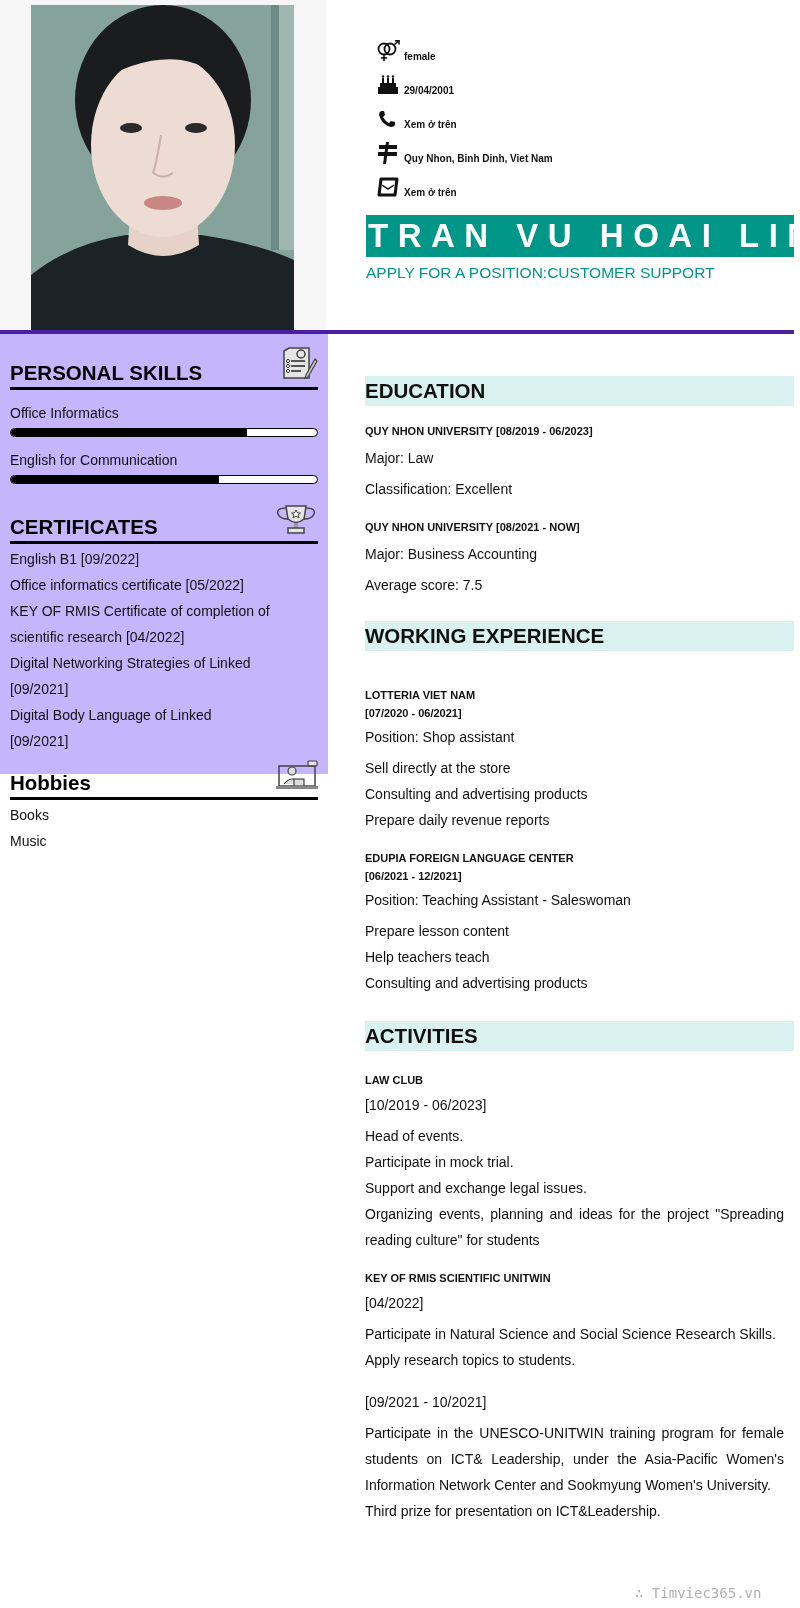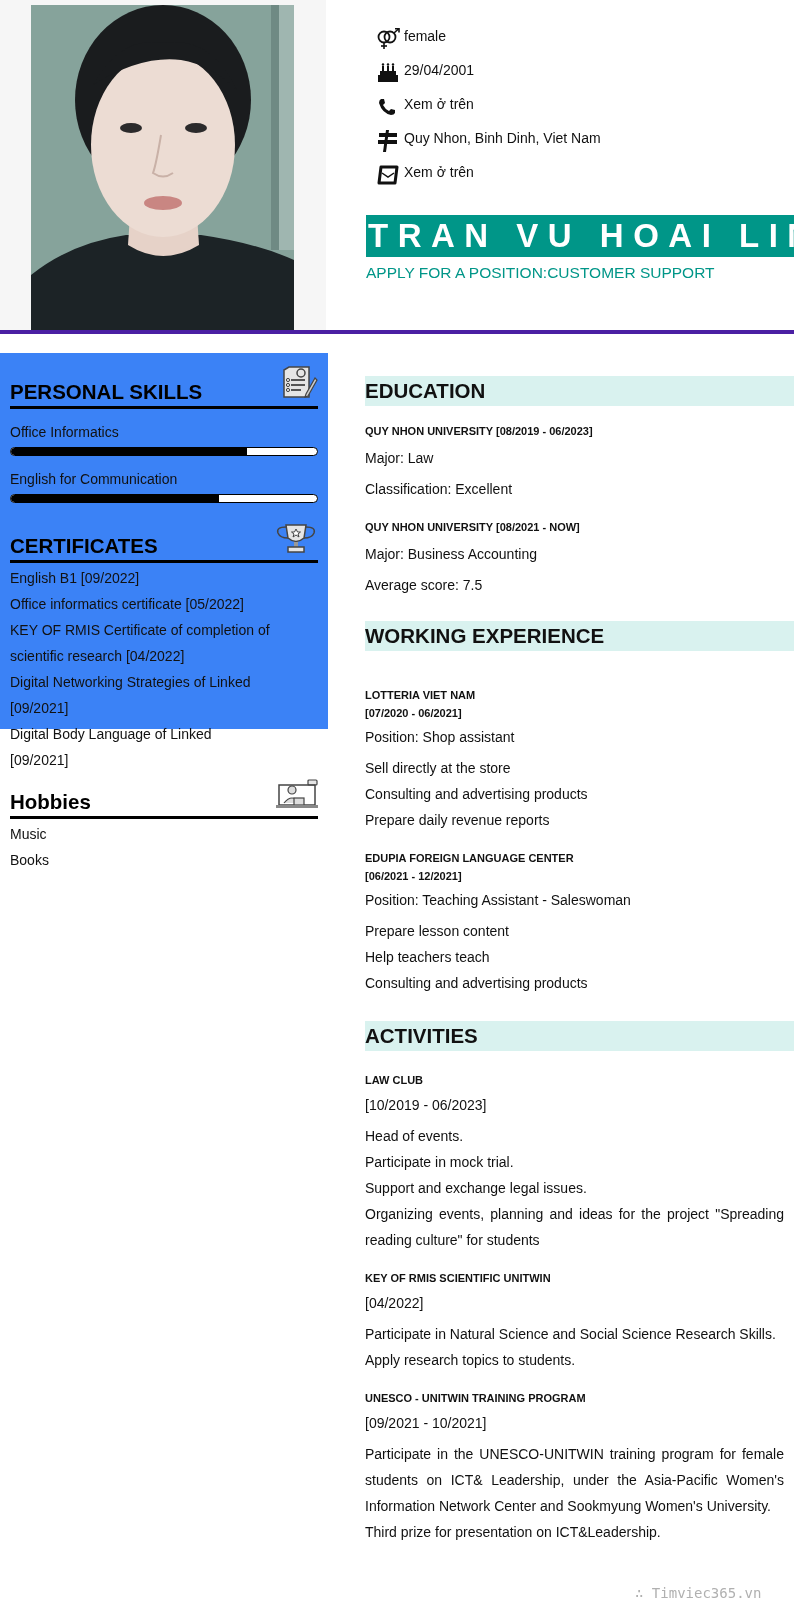--- a/index.html
+++ b/index.html
@@ -6,33 +6,33 @@
   html, body { width: 800px; height: 1608px; background: #ffffff; overflow: hidden; }
   body { font-family: "Liberation Sans", "DejaVu Sans", sans-serif; color: #111; position: relative; }
 
   
   .photo-panel { position: absolute; left: 0; top: 0; width: 326px; height: 330px; background: #f6f6f6; }
   .photo { position: absolute; left: 31px; top: 5px; width: 263px; height: 325px; overflow: hidden;
            background: linear-gradient(180deg, #8fa9a1 0%, #7e9c94 55%, #6d8a83 100%); }
   .photo svg { display: block; }
 
   .contact { position: absolute; left: 377px; top: 28px; }
-  .contact-row { display: flex; align-items: flex-start; height: 34px; font-size: 14px; color: #111; }
+  .contact-row { display: flex; align-items: flex-end; height: 34px; font-size: 10px; color: #111; font-weight: bold; }
   .contact-row .ic { width: 27px; height: 22px; display: flex; align-items: center; justify-content: flex-start; }
   .contact-row .ic svg { display: block; }
 
   .name-banner { position: absolute; left: 366px; top: 215px; width: 428px; height: 42px; background: #009688;
                  color: #fff; font-weight: bold; font-size: 33px; letter-spacing: 9.5px; line-height: 42px;
                  padding-left: 2px; white-space: nowrap; overflow: hidden; }
   .position { position: absolute; left: 366px; top: 264px; font-size: 15.5px; color: #009688; }
 
   .purple-line { position: absolute; left: 0; top: 330px; width: 794px; height: 4px; background: #4b1fa3; }
 
   
-  .left-col { position: absolute; left: 0; top: 334px; width: 328px; height: 376px; background: #3b82f6; padding: 0 10px; margin-top: 19px; }
+  .left-col { position: absolute; left: 0; top: 334px; width: 328px; height: 440px; background: #c4b5fd; padding: 0 10px; }
   .lsec-head { position: relative; height: 56px; border-bottom: 3px solid #000; }
   .lsec-head h2 { position: absolute; left: 0; bottom: 2px; font-size: 20.5px; font-weight: bold; color: #000; }
   .lsec-head .sec-icon { position: absolute; right: 0; bottom: 3px; }
   .skill { margin-top: 0; }
   .skill-name { font-size: 14px; height: 22px; line-height: 22px; margin-top: 12px; }
   .skill-bar { width: 308px; height: 9px; border: 1.5px solid #000; border-radius: 5px; margin-top: 4px; overflow: hidden; background: #fff; }
   .skill-fill { height: 100%; background: #000; border-radius: 4px 0 0 4px; }
   .cert-head { height: 60px; }
   .cert-list { padding-top: 2px; }
   .cert-item { font-size: 14px; line-height: 26px; }
@@ -199,22 +199,22 @@
           <rect x="32" y="1" width="9" height="5" rx="1" fill="#e5e5e5" stroke="#444" stroke-width="1.2"></rect>
           <rect x="3" y="6" width="36" height="20" fill="none" stroke="#444" stroke-width="1.5"></rect>
           <circle cx="16" cy="11" r="4" fill="#ddd" stroke="#444" stroke-width="1.2"></circle>
           <path d="M8 24 Q16 14 24 24" fill="#ddd" stroke="#444" stroke-width="1.2"></path>
           <rect x="18" y="19" width="10" height="7" fill="#ddd" stroke="#444" stroke-width="1.2"></rect>
           <rect x="0" y="26" width="42" height="3" fill="#888"></rect>
         </svg>
     </span>
   </div>
   <div style="padding-top:2px">
+    <div class="hobby-item">Books</div>
     <div class="hobby-item">Music</div>
-    <div class="hobby-item">Books</div>
   </div>
 </div>
 
 <div class="right-col">
 
   <div class="rsec-head" style="margin-top:14px">EDUCATION</div>
   <div style="margin-top:16px">
     <div class="entry-title">QUY NHON UNIVERSITY [08/2019 - 06/2023]</div>
     <div class="line" style="margin-top:5px">Major: Law</div>
     <div class="line" style="margin-top:5px">Classification: Excellent</div>
@@ -252,20 +252,19 @@
     <div class="line">Support and exchange legal issues.</div>
     <div class="line just">Organizing events, planning and ideas for the project "Spreading reading culture" for students</div>
   </div>
   <div style="margin-top:16px">
     <div class="entry-title">KEY OF RMIS SCIENTIFIC UNITWIN</div>
     <div class="line" style="margin-top:3px">[04/2022]</div>
     <div class="line" style="margin-top:5px">Participate in Natural Science and Social Science Research Skills.</div>
     <div class="line">Apply research topics to students.</div>
   </div>
   <div style="margin-top:16px">
-    <div class="entry-title">UNESCO - UNITWIN TRAINING PROGRAM</div>
     <div class="line" style="margin-top:3px">[09/2021 - 10/2021]</div>
     <div class="line just" style="margin-top:5px">Participate in the UNESCO-UNITWIN training program for female students on ICT&amp; Leadership, under the Asia-Pacific Women's Information Network Center and Sookmyung Women's University.</div>
     <div class="line">Third prize for presentation on ICT&amp;Leadership.</div>
   </div>
 </div>
 
 <div class="watermark">∴ Timviec365.vn</div>
 
 </body></html>

